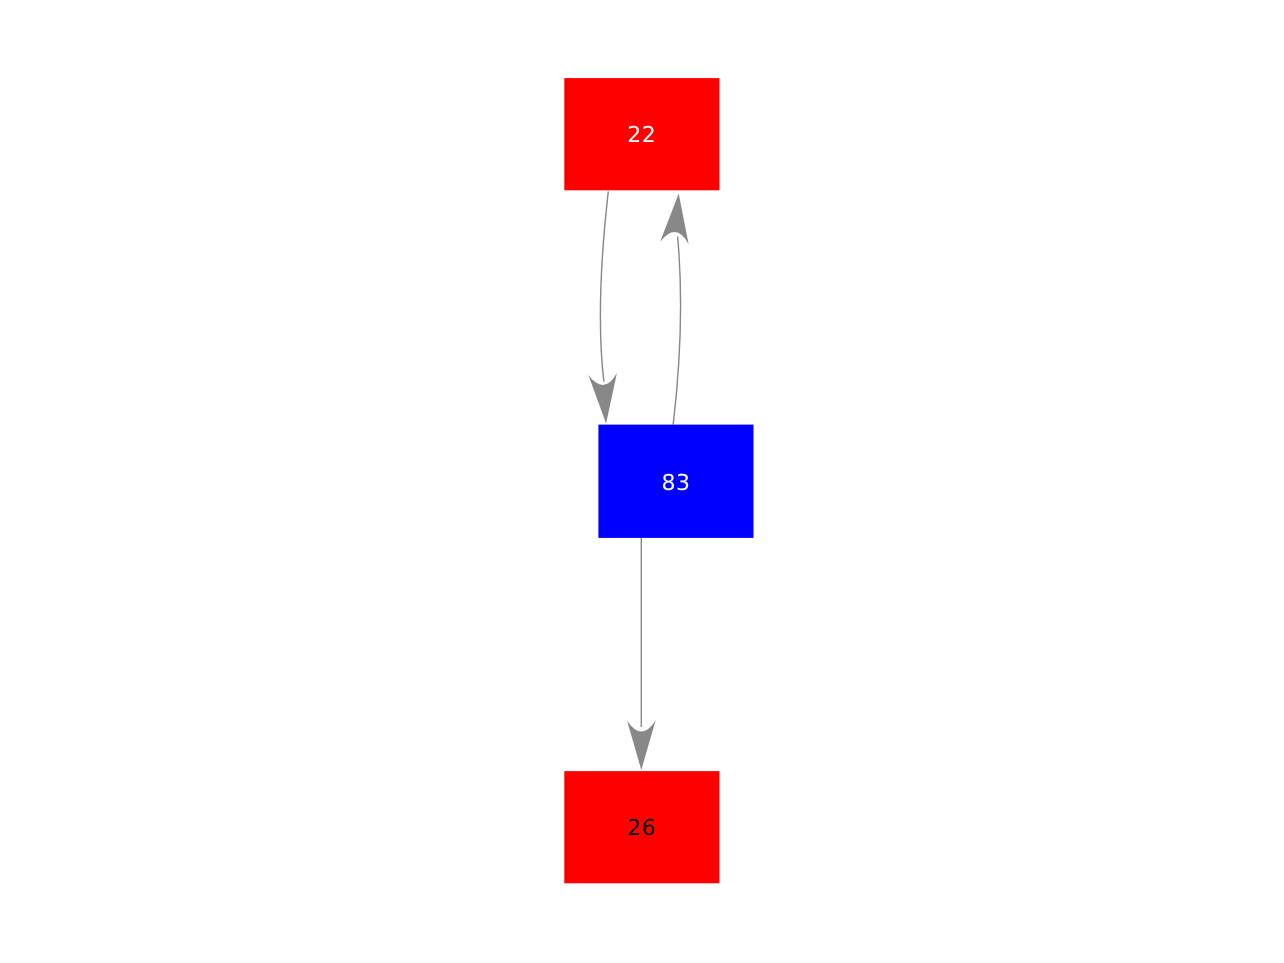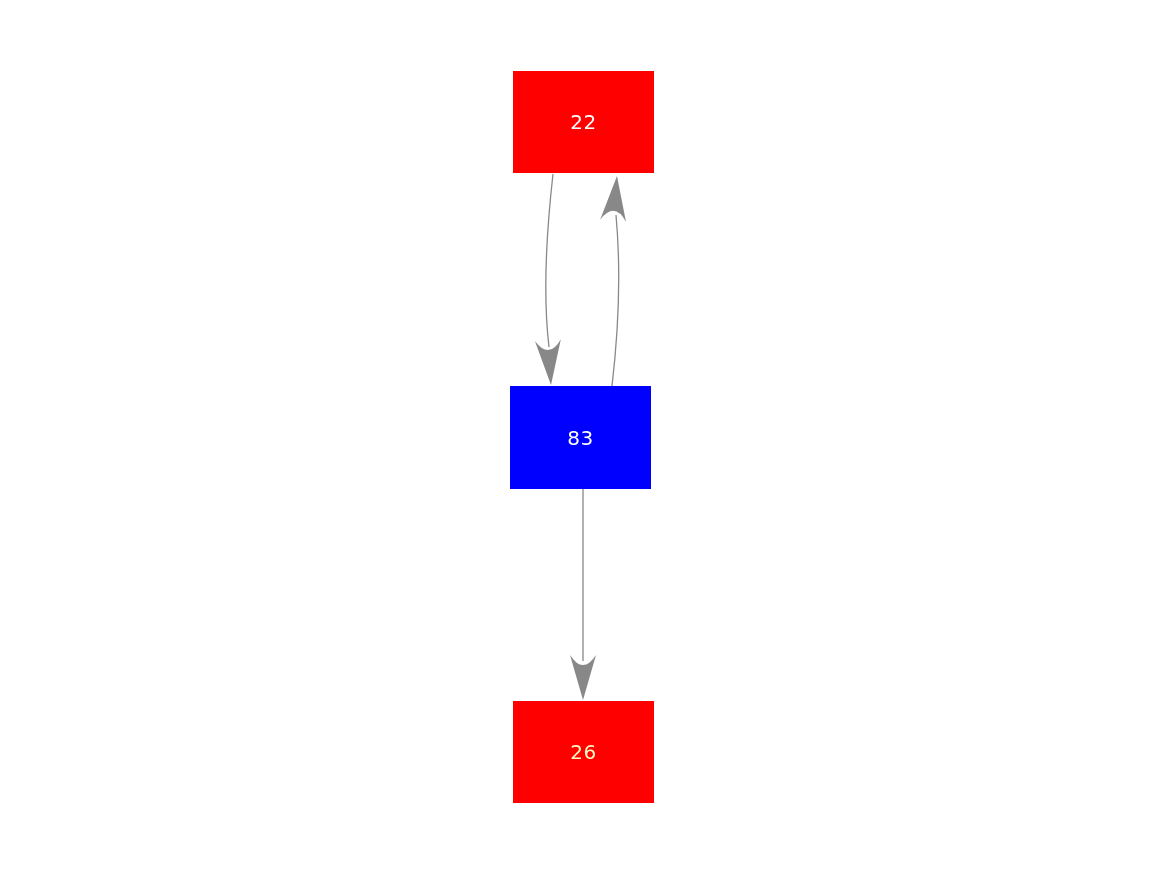--- a/index.html
+++ b/index.html
@@ -58,21 +58,21 @@
     <g>
       <path class="edge-line" d="M 583 489 L 583 661" stroke="#888888"></path>
       <path class="edge-arrowhead" d="M 583 700 L 570 655 Q 583 675 596 655 Z" fill="#888888"></path>
     </g>
   </svg>
 
   <div class="node" style="left: 513px; top: 71px; width: 141px; height: 102px; background: rgb(255, 0, 0); color: rgb(255, 255, 255);">
     <span class="node-label">22</span>
   </div>
 
-  <div class="node" style="left: 510px; top: 386px; width: 141px; height: 103px; background: rgb(0, 0, 255); color: rgb(255, 255, 255);">
+  <div class="node" style="left: 544px; top: 386px; width: 141px; height: 103px; background: rgb(0, 0, 255); color: rgb(255, 255, 255);">
     <span class="node-label">83</span>
   </div>
 
-  <div class="node" style="left: 513px; top: 701px; width: 141px; height: 102px; background: rgb(255, 0, 0); color: #fef9c3;">
+  <div class="node" style="left: 513px; top: 701px; width: 141px; height: 102px; background: rgb(255, 0, 0); color: #000000;">
     <span class="node-label">26</span>
   </div>
 
 </div>
 
 </body></html>

